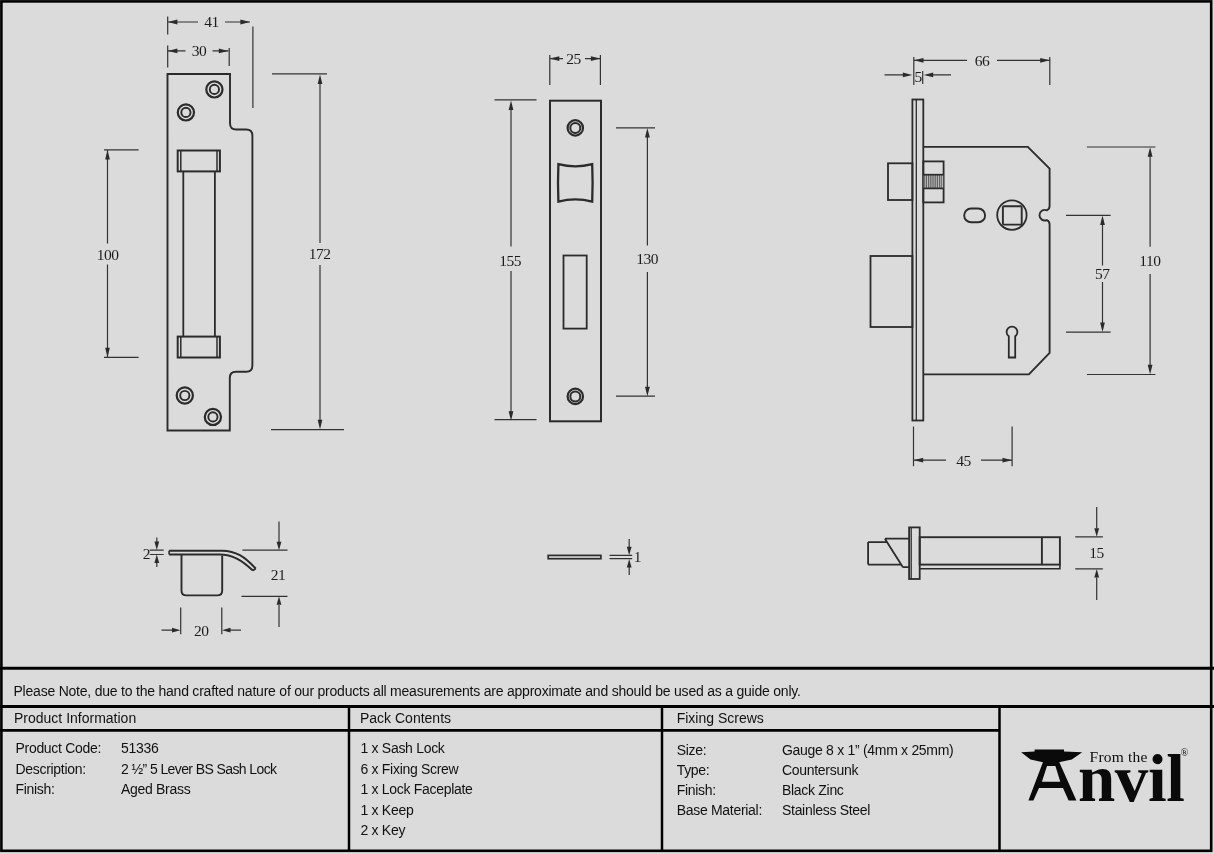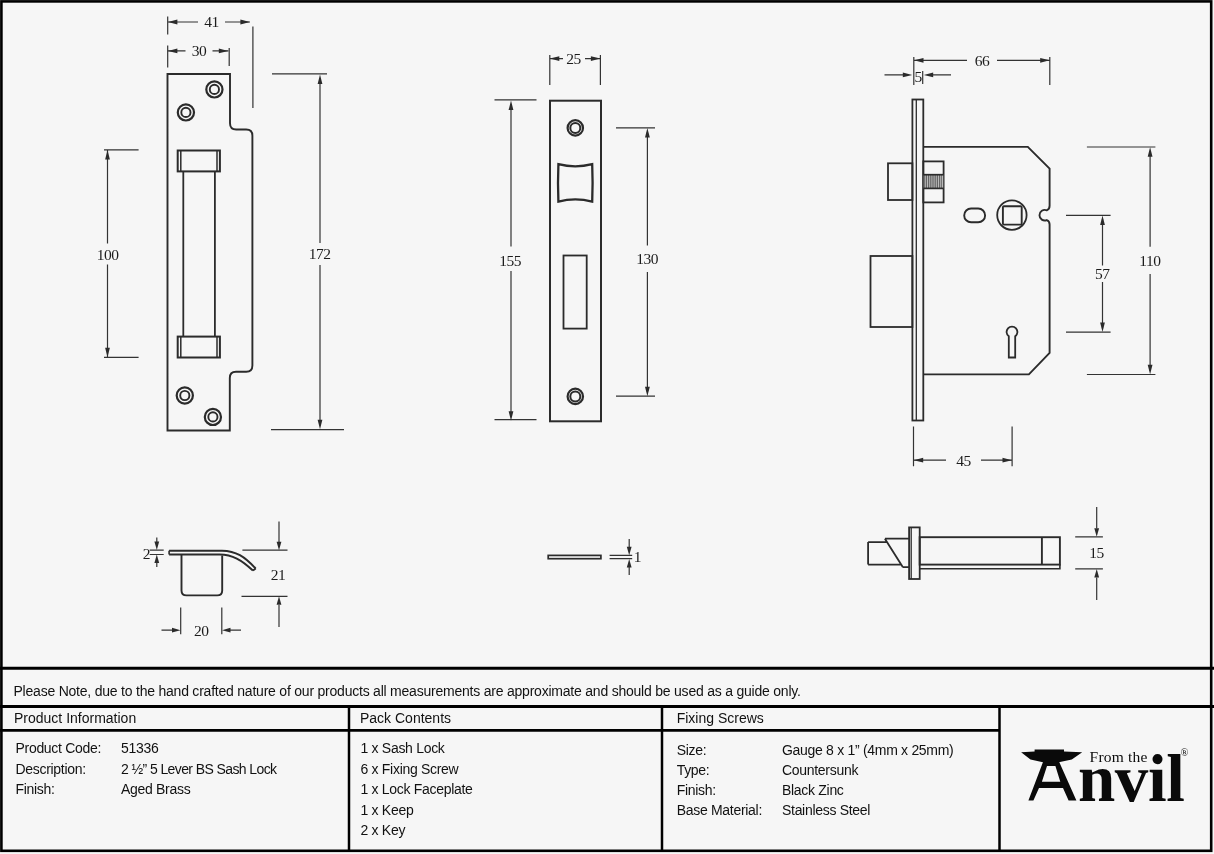--- a/index.html
+++ b/index.html
@@ -1,16 +1,16 @@
 <!DOCTYPE html>
 <html><head>
 <meta charset="utf-8">
 <style>
 html,body{margin:0;padding:0;background:#fff;}
-.page{position:relative;filter:grayscale(1);width:1214px;height:854px;background:#fef9c3;overflow:hidden;}
+.page{position:relative;filter:grayscale(1);width:1214px;height:854px;background:#fde047;overflow:hidden;}
 svg{position:absolute;left:0;top:0;}
 .dim{font-family:"Liberation Serif",serif;font-size:15.5px;fill:#1c1c1c;letter-spacing:-0.5px;}
 .tbl{font-family:"Liberation Sans",sans-serif;font-size:14px;fill:#111;letter-spacing:-0.3px;}
 .logo{font-family:"Liberation Serif",serif;fill:#0a0a0a;}
 </style>
 </head>
 <body>
 <div class="page">
 <svg width="1214" height="854" viewBox="0 0 1214 854">
 <g fill="none" stroke="#2b2b2b" stroke-width="1.9">

